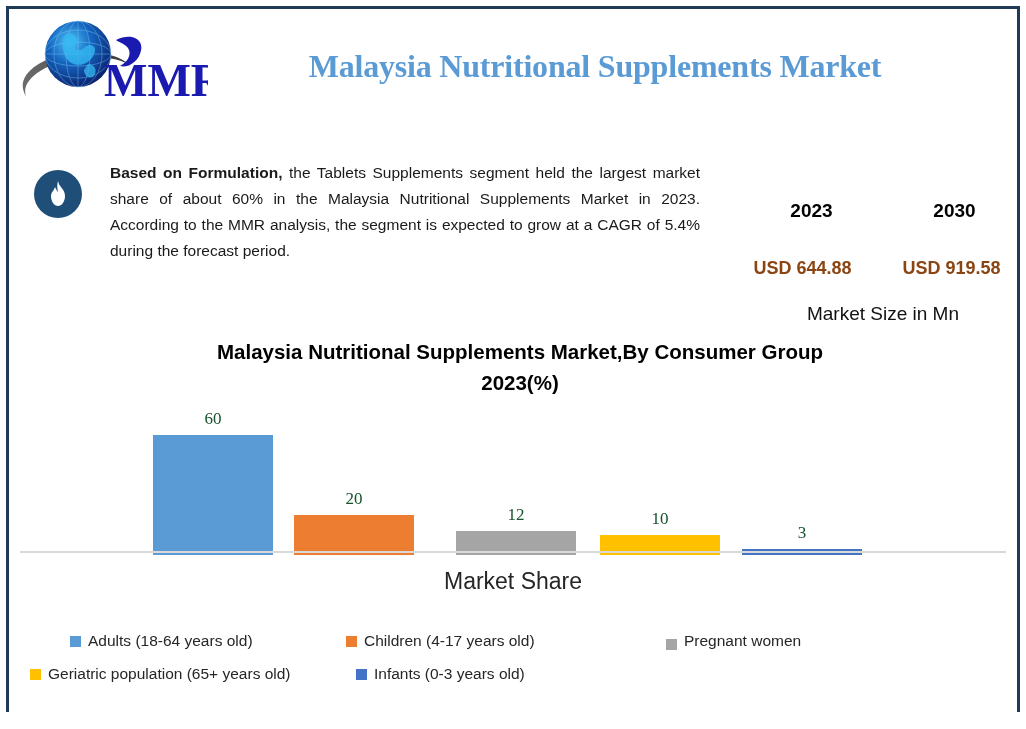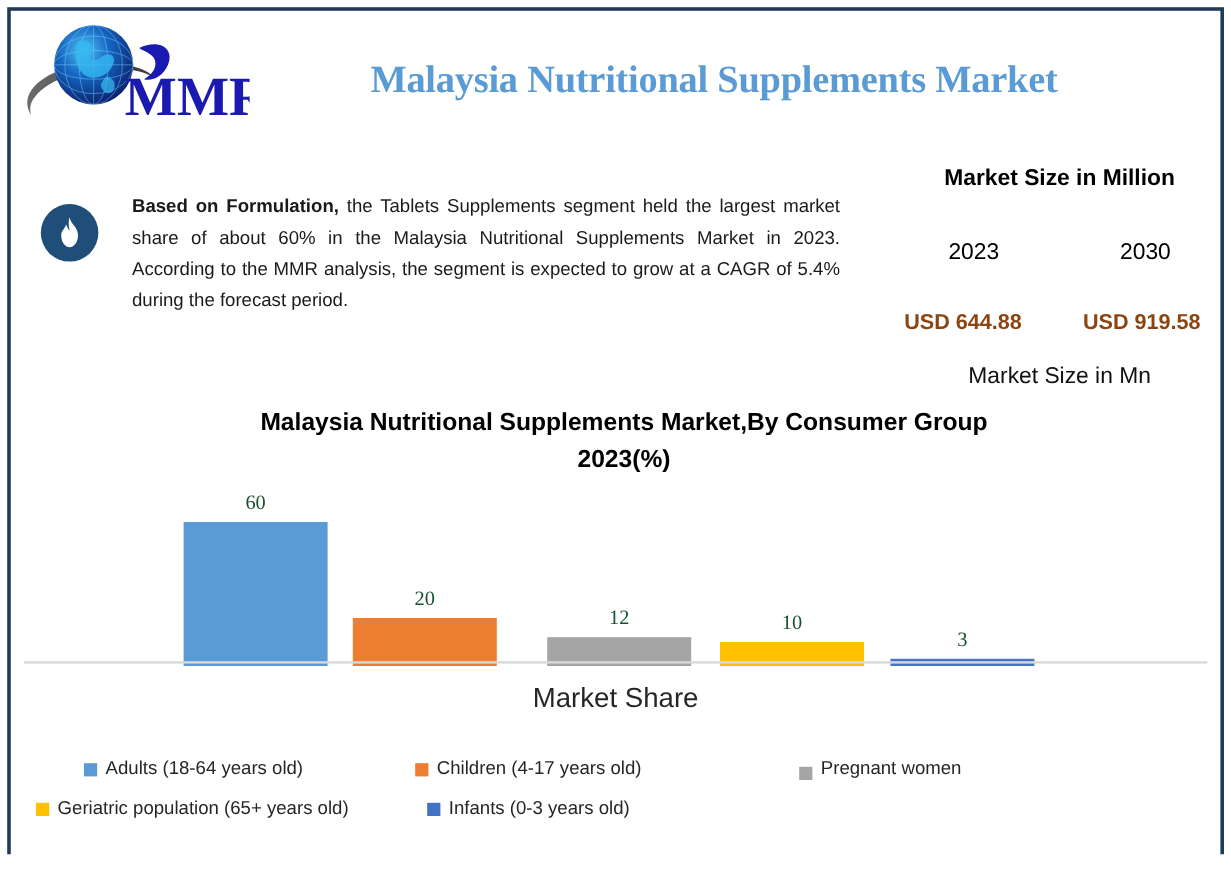--- a/index.html
+++ b/index.html
@@ -91,21 +91,21 @@
     font-size: 19px;
     color: #000000;
   }
   .ms-years {
     position: absolute;
     left: 740px;
     top: 200px;
     width: 286px;
     display: flex;
     justify-content: space-around;
-    font-weight: normal;
+    font-weight: bold;
     font-size: 19px;
     color: #000000;
   }
   .ms-values {
     position: absolute;
     left: 728px;
     top: 258px;
     width: 298px;
     display: flex;
     justify-content: space-around;
@@ -242,21 +242,20 @@
   <div class="bullet-icon">
     <svg width="24" height="26" viewBox="0 0 24 26" xmlns="http://www.w3.org/2000/svg">
       <path d="M12 0 C13 6, 19 8, 19 15 C19 21, 15.5 25, 12 25 C8.5 25, 5 21, 5 15 C5 11, 8 10, 9 6 C10.5 9, 11 10, 12 11 C11 7, 11 3, 12 0 Z" fill="#ffffff"></path>
     </svg>
   </div>
 
   <div class="body-text">
     <b>Based on Formulation,</b><span> the Tablets Supplements segment held the largest market share of about 60% in the Malaysia Nutritional Supplements Market in 2023. According to the MMR analysis, the segment is expected to grow at a CAGR of 5.4% during the forecast period.</span>
   </div>
 
-  <div class="ms-title">Market Size in Million</div>
   <div class="ms-years">
     <span>2023</span>
     <span>2030</span>
   </div>
   <div class="ms-values">
     <span>USD 644.88</span>
     <span>USD 919.58</span>
   </div>
   <div class="ms-sub">Market Size in Mn</div>
 

